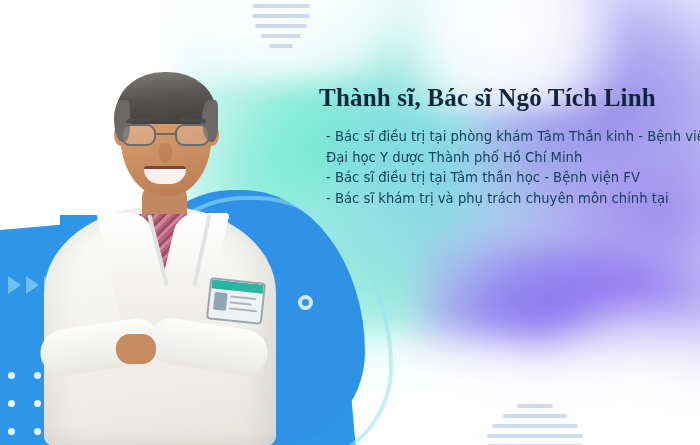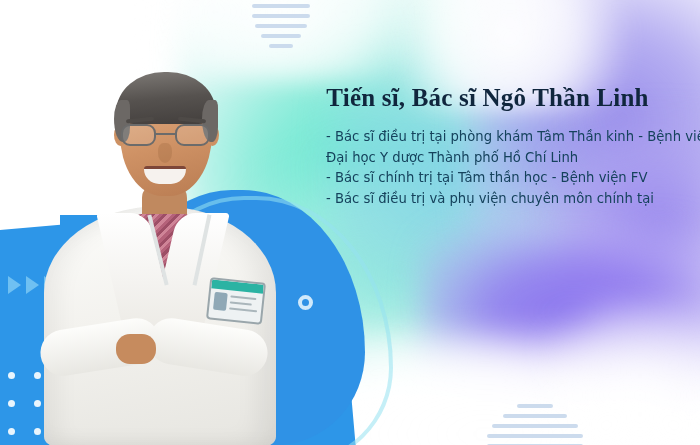--- a/index.html
+++ b/index.html
@@ -539,22 +539,22 @@
       <div class="badge-photo"></div>
       <div class="badge-line" style="top:14px; width:26px;"></div>
       <div class="badge-line" style="top:20px; width:22px;"></div>
       <div class="badge-line" style="top:26px; width:28px;"></div>
     </div>
     <div class="doc-arm-l"></div>
     <div class="doc-arm-r"></div>
     <div class="doc-hand"></div>
   </div>
 
-  <div class="title">Tiến sĩ, Bác sĩ Ngô Thần Linh</div>
+  <div class="title">Thành sĩ, Bác sĩ Ngô Tích Linh</div>
 
   <div class="bio">
     <div class="bio-line">- Bác sĩ điều trị tại phòng khám Tâm Thần kinh - Bệnh viện</div>
-    <div class="bio-line">Đại học Y dược Thành phố Hồ Chí Linh</div>
-    <div class="bio-line">- Bác sĩ chính trị tại Tâm thần học - Bệnh viện FV</div>
-    <div class="bio-line">- Bác sĩ điều trị và phụ viện chuyên môn chính tại</div>
+    <div class="bio-line">Đại học Y dược Thành phố Hồ Chí Minh</div>
+    <div class="bio-line">- Bác sĩ điều trị tại Tâm thần học - Bệnh viện FV</div>
+    <div class="bio-line">- Bác sĩ khám trị và phụ trách chuyên môn chính tại</div>
   </div>
 
 </div>
 
 </body></html>

